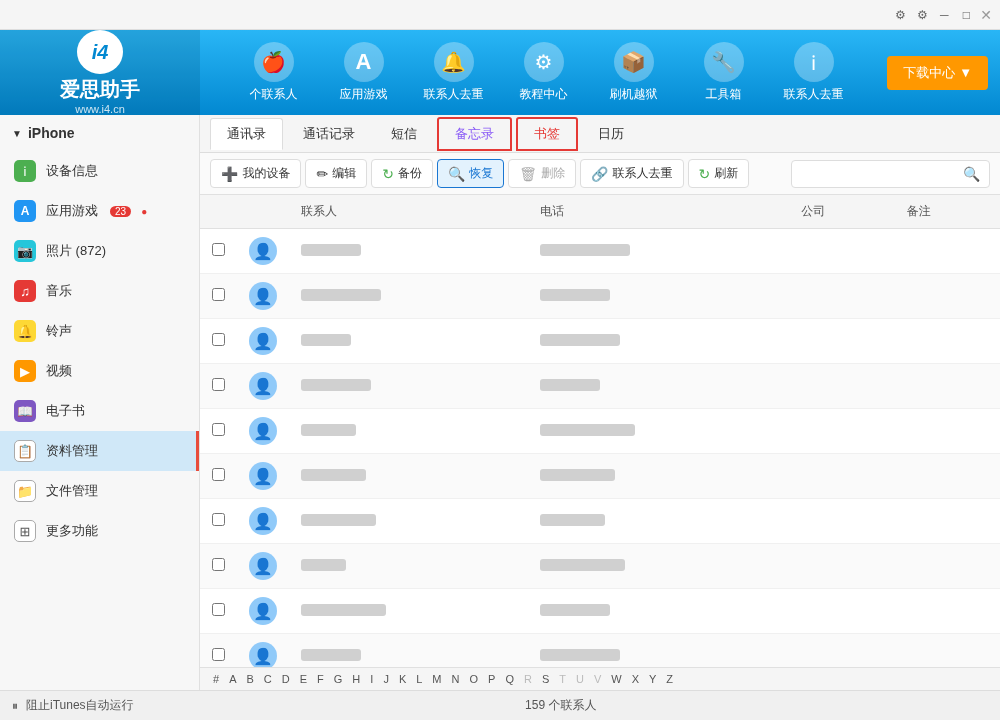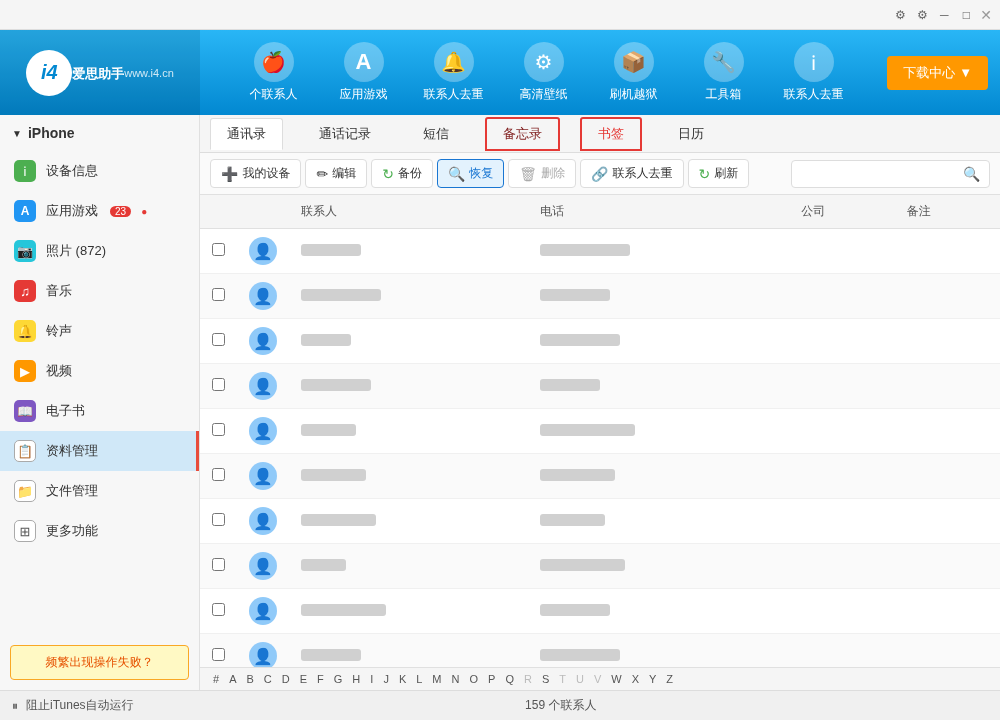--- a/index.html
+++ b/index.html
@@ -28,36 +28,36 @@
     
     .top-nav {
       height: 85px;
       background: linear-gradient(180deg, #29b6f6 0%, #0288d1 100%);
       display: flex;
       align-items: center;
     }
     .logo-area {
       width: 200px;
       display: flex;
-      flex-direction: row;
+      flex-direction: column;
       align-items: center;
       justify-content: center;
       height: 100%;
       background: rgba(0,0,0,0.1);
       flex-shrink: 0;
     }
     .logo-circle {
       width: 46px; height: 46px;
       background: #fff;
       border-radius: 50%;
       display: flex; align-items: center; justify-content: center;
       font-size: 22px; font-weight: bold; color: #0288d1;
     }
     .logo-text {
-      color: #fff; font-size: 13px; font-weight: bold; margin-top: 2px;
+      color: #fff; font-size: 20px; font-weight: bold; margin-top: 2px;
     }
     .logo-sub {
       color: rgba(255,255,255,0.8); font-size: 11px;
     }
     .nav-items {
       display: flex;
       flex: 1;
       justify-content: center;
       gap: 0;
     }
@@ -180,21 +180,21 @@
     }
 
     
     .tabs {
       display: flex;
       align-items: center;
       background: #f5f5f5;
       border-bottom: 1px solid #ddd;
       padding: 0 10px;
       height: 38px;
-      gap: 20px;
+      gap: 4px;
     }
     .tab {
       padding: 6px 16px;
       cursor: pointer;
       color: #333;
       font-size: 13px;
       border-radius: 3px 3px 0 0;
     }
     .tab.active { background: #fff; border: 1px solid #ddd; border-bottom: 1px solid #fff; margin-bottom: -1px; }
     .tab.highlighted { border: 2px solid #e53935; color: #e53935; }
@@ -342,21 +342,21 @@
     <div class="nav-item">
       <div class="nav-icon" style="font-size:22px;font-weight:bold">A</div>
       <div class="nav-label">应用游戏</div>
     </div>
     <div class="nav-item">
       <div class="nav-icon">🔔</div>
       <div class="nav-label">联系人去重</div>
     </div>
     <div class="nav-item">
       <div class="nav-icon">⚙</div>
-      <div class="nav-label">高清壁纸</div>
+      <div class="nav-label">教程中心</div>
     </div>
     <div class="nav-item">
       <div class="nav-icon">📦</div>
       <div class="nav-label">刷机越狱</div>
     </div>
     <div class="nav-item">
       <div class="nav-icon">🔧</div>
       <div class="nav-label">工具箱</div>
     </div>
     <div class="nav-item">
@@ -414,38 +414,35 @@
     </div>
     <div class="sidebar-item">
       <div class="si-icon si-file">📁</div>
       <span>文件管理</span>
     </div>
     <div class="sidebar-item">
       <div class="si-icon si-more">⊞</div>
       <span>更多功能</span>
     </div>
 
-    <div class="sidebar-bottom">
-      <button class="trouble-btn">频繁出现操作失败？</button>
-    </div>
   </div>
 
   <div class="right-panel">
 
     <div class="tabs">
       <div class="tab active">
         <span>通讯录</span>
       </div>
       <div class="tab">
         <span>通话记录</span>
       </div>
       <div class="tab">
         <span>短信</span>
       </div>
-      <div class="tab highlighted" style="border:2px solid #e53935;color:#7f1d1d">
+      <div class="tab highlighted" style="border:2px solid #e53935;color:#8b5cf6">
         <span>备忘录</span>
       </div>
       <div class="tab highlighted" style="border:2px solid #e53935;color:#e53935">
         <span>书签</span>
       </div>
       <div class="tab">
         <span>日历</span>
       </div>
     </div>
 

